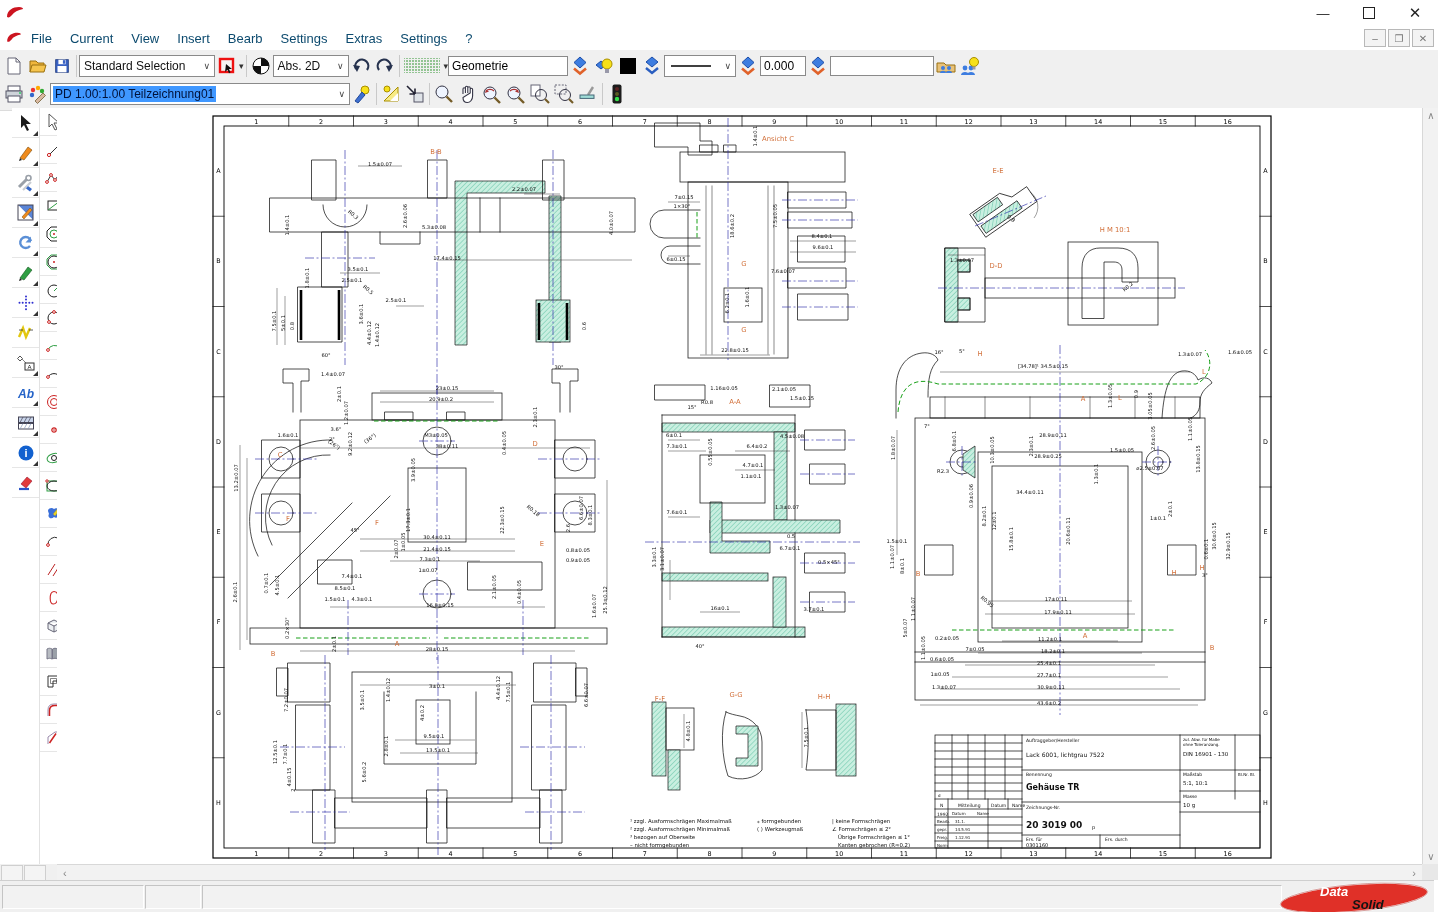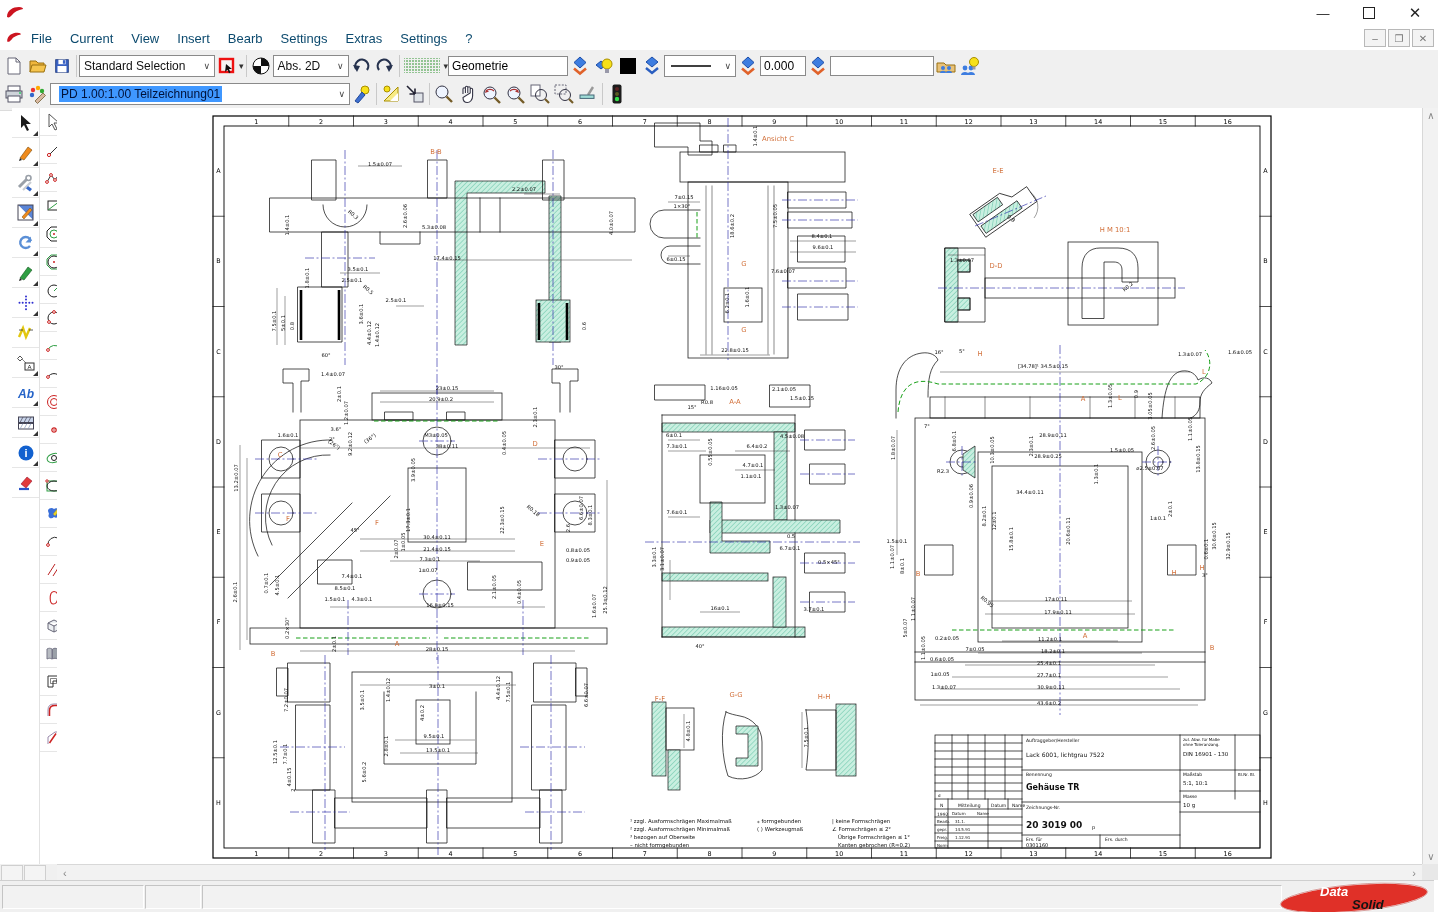--- a/index.html
+++ b/index.html
@@ -14,21 +14,21 @@
   .mdibtn{width:20px;height:16px;border:1px solid #b8b8b8;background:#f3f3f3;color:#777;font-size:10px;display:flex;align-items:center;justify-content:center}
   .tbrow{position:absolute;left:0;width:1438px;background:#f0f0f0;display:flex;align-items:center;gap:0;padding:16px 2px;box-sizing:border-box;border-bottom:1px solid #dcdcdc}
   .tb1{top:50px;height:28px}
   .tb2{top:78px;height:30px}
   .tbtn{height:24px;min-width:24px;display:flex;align-items:center;justify-content:center}
   .sep{width:1px;height:22px;background:#c9c9c9;margin:0 2px}
   .dd{height:22px;background:#fff;border:1px solid #8a8a8a;display:flex;align-items:center;font-size:12px;padding:0 4px;box-sizing:border-box;color:#111}
   .dd .car{margin-left:auto;font-size:9px;color:#444;padding-left:6px}
   .tin{height:20px;border:1px solid #8a8a8a;font-size:12px;padding:0 3px;font-family:"Liberation Sans",sans-serif;box-sizing:border-box;background:#fff}
   .combo-sel{height:22px;background:#fff;border:1px solid #8a8a8a;display:flex;align-items:center;font-size:12px;box-sizing:border-box}
-  .combo-sel .seltxt{background:#3f97ff;color:#00123a;padding:1px 2px;margin-left:8px;white-space:nowrap}
+  .combo-sel .seltxt{background:#3f97ff;color:#00123a;padding:1px 2px;margin-left:2px;white-space:nowrap}
   .combo-sel .car{margin-left:auto;font-size:9px;color:#444;padding:0 4px}
   .pal{position:absolute;left:12px;top:108px;width:57px;height:756px;background:#fff;border-right:1px solid #c6c6c6;display:flex}
   .pcol{width:28px;border-right:1px solid #e2e2e2;box-sizing:border-box}
   .pcell{width:27px;display:flex;align-items:center;justify-content:center;border-bottom:1px solid #e6e6e6;position:relative}
   .c1{height:29px}.c2{height:27px}
   .fly::after{content:"";position:absolute;right:1px;bottom:1px;width:0;height:0;border-left:5px solid transparent;border-bottom:5px solid #333}
   .canvas{position:absolute;left:57px;top:108px;width:1365px;height:756px;background:#fff}
   #sheet-svg{position:absolute;left:0;top:0}
   .hscroll{position:absolute;left:57px;top:864px;width:1365px;height:16px;background:#f2f2f2;border-top:1px solid #d8d8d8;display:flex;align-items:center;justify-content:space-between;color:#888;font-size:11px}
   .vscroll{position:absolute;left:1422px;top:108px;width:16px;height:756px;background:#f2f2f2;border-left:1px solid #d8d8d8;display:flex;flex-direction:column;align-items:center;justify-content:space-between;color:#888;font-size:10px}

